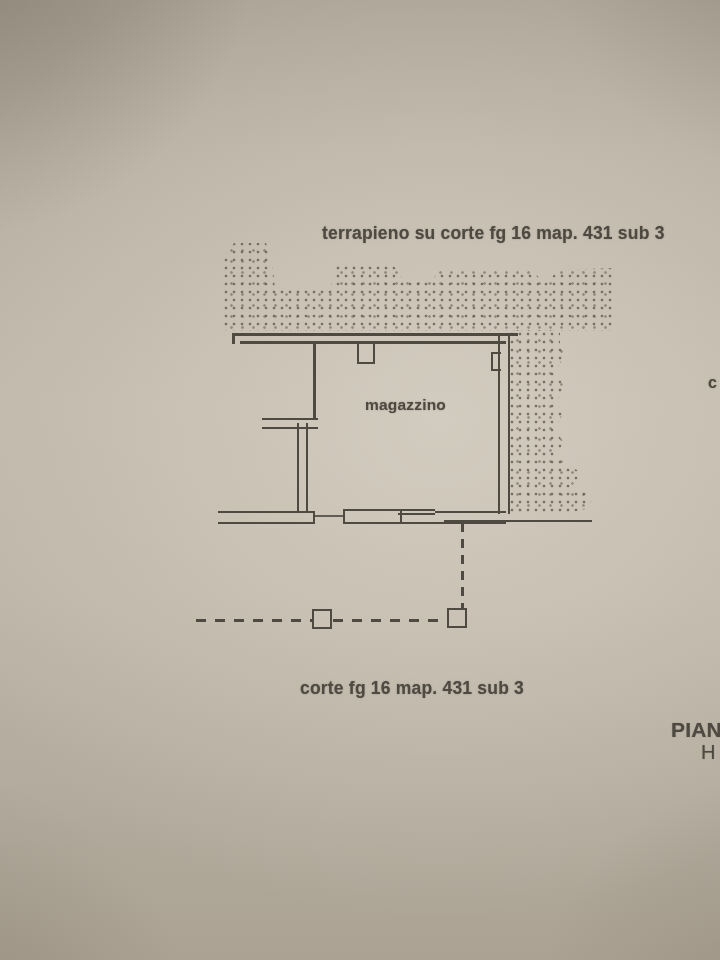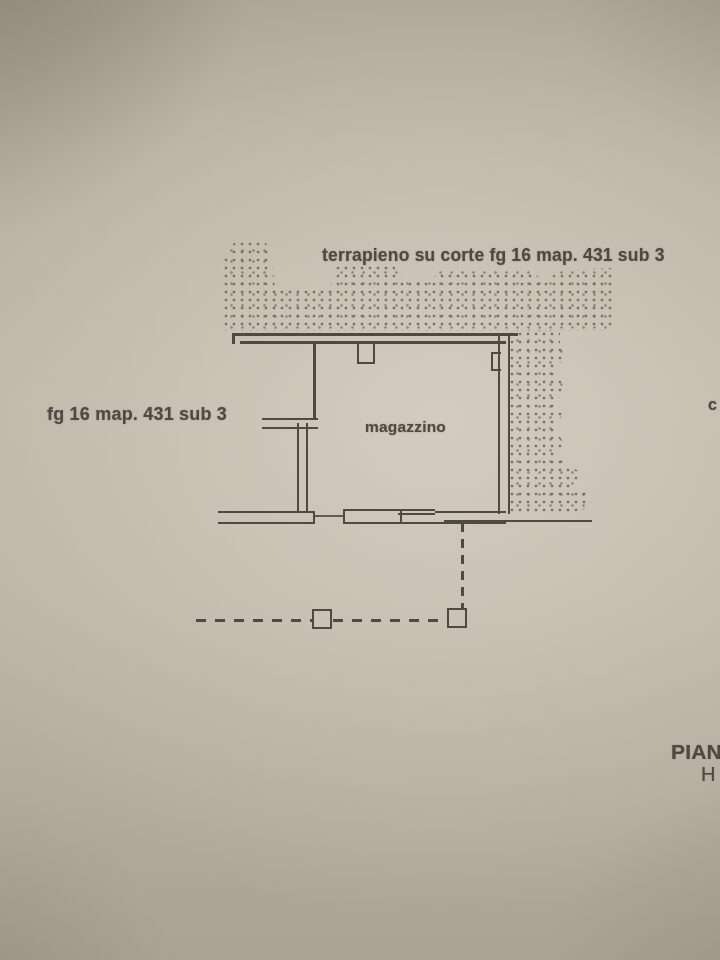--- a/index.html
+++ b/index.html
@@ -9,21 +9,21 @@
     background:
       radial-gradient(circle 430px at -50px -70px, rgba(72,64,52,0.32), rgba(72,64,52,0) 72%),
       radial-gradient(circle 360px at -70px 1030px, rgba(72,64,52,0.20), rgba(72,64,52,0) 72%),
       radial-gradient(circle 360px at 790px 1030px, rgba(72,64,52,0.16), rgba(72,64,52,0) 72%),
       radial-gradient(circle 320px at 780px -60px, rgba(72,64,52,0.14), rgba(72,64,52,0) 72%),
       radial-gradient(ellipse 560px 500px at 440px 420px, rgba(214,207,195,0.85), rgba(214,207,195,0) 100%),
       linear-gradient(180deg, #aaa294 0%, #b6aea0 16%, #beb6a8 42%, #bcb4a6 62%, #b2aa9c 84%, #aba294 100%);
   }
   .label{
     position:absolute;color:var(--ink,#4c473f);font-weight:bold;white-space:nowrap;
-    text-shadow:0 0 1.4px rgba(76,71,63,0.5);letter-spacing:0.2px;margin-top:22px;
+    text-shadow:0 0 1.4px rgba(76,71,63,0.5);letter-spacing:0.2px;
   }
   .lbl-top{left:322px;top:223px;font-size:17.5px;}
   .lbl-left{left:47px;top:382px;font-size:18px;}
   .lbl-room{left:365px;top:396px;font-size:15.5px;}
   .lbl-corte{left:300px;top:678px;font-size:17.5px;}
   .lbl-pian{left:671px;top:718px;font-size:21px;font-weight:bold;text-shadow:0 0 1px rgba(76,71,63,0.6);}
   .lbl-h{left:701px;top:741px;font-size:20px;font-weight:normal;text-shadow:0 0 1px rgba(76,71,63,0.6);}
   .lbl-c{left:708px;top:374px;font-size:16px;}
   .stipple{
     position:absolute;
@@ -46,22 +46,22 @@
   .dash-h{position:absolute;height:2.5px;background:repeating-linear-gradient(90deg,var(--ink,#55504a) 0 10px,rgba(0,0,0,0) 10px 19px);}
   .dash-v{position:absolute;width:2.5px;background:repeating-linear-gradient(180deg,var(--ink,#55504a) 0 9px,rgba(0,0,0,0) 9px 16px);}
   .square{position:absolute;width:16px;height:16px;border:2.5px solid var(--ink,#55504a);background:var(--paper-center,#c4bdb0);}
 </style>
 </head>
 <body>
 
 <div class="photo">
 
   <div class="label lbl-top">terrapieno su corte fg 16 map. 431 sub 3</div>
-  <div class="label lbl-left">fg 16 map. 431 sub 3</div>
   <div class="label lbl-room">magazzino</div>
+  <div class="label lbl-corte">corte fg 16 map. 431 sub 3</div>
   <div class="label lbl-pian">PIAN</div>
   <div class="label lbl-h">H</div>
   <div class="label lbl-c">c</div>
 
   <div class="stipple band-top"></div>
   <div class="stipple band-right"></div>
 
   <div class="ln" style="left:233px;top:333px;width:285px;height:2.5px;"></div>
   <div class="ln" style="left:232px;top:333px;width:2.5px;height:11px;"></div>
   <div class="ln" style="left:240px;top:341px;width:266px;height:2.5px;"></div>

